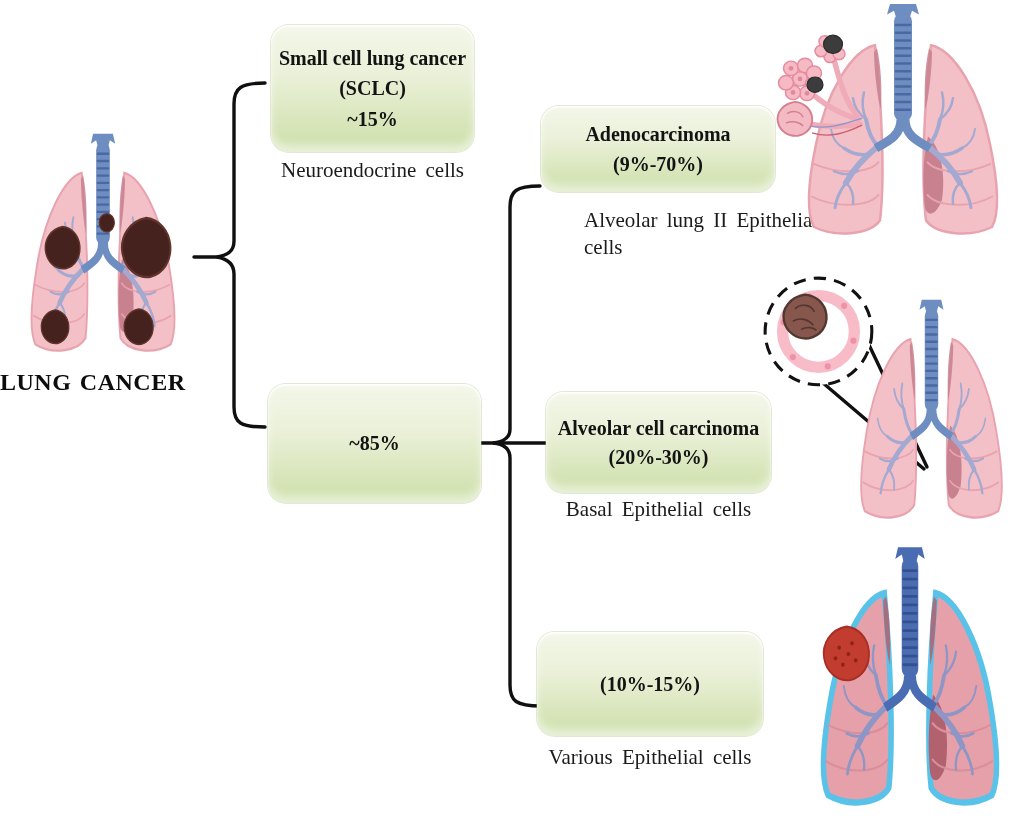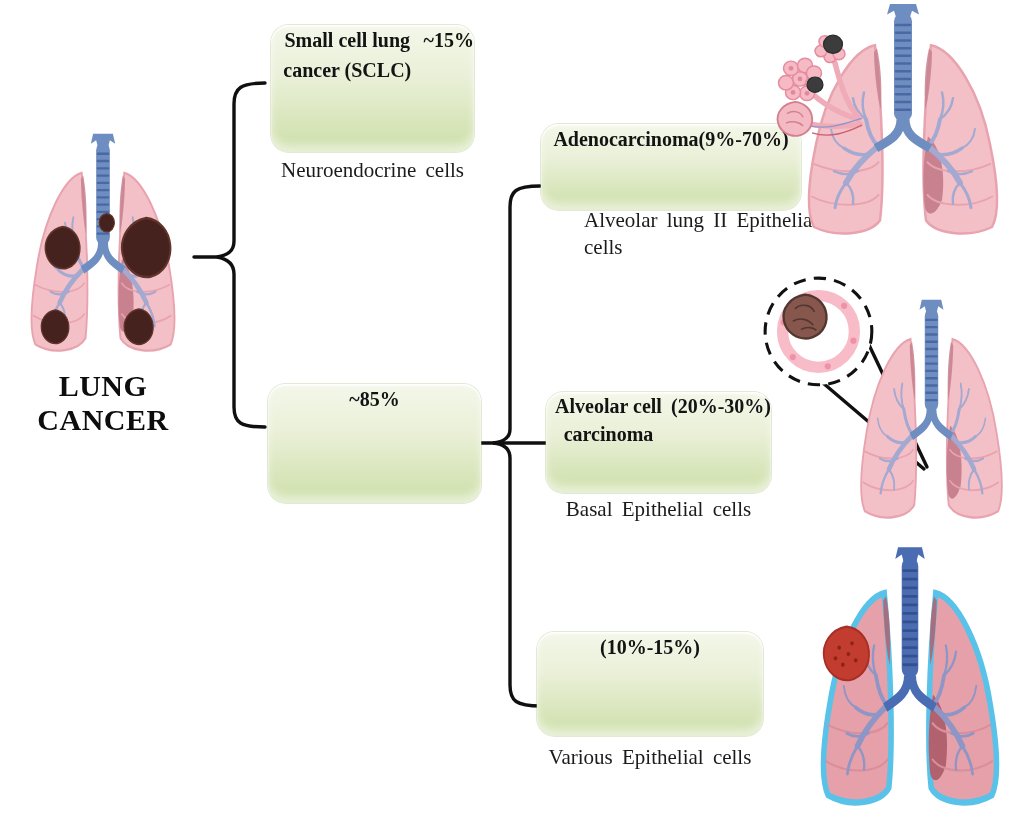--- a/index.html
+++ b/index.html
@@ -10,37 +10,37 @@
     color:#141414;
   }
   .abs{position:absolute;}
   svg{display:block;overflow:visible;}
   
   .node{
     position:absolute;
     border-radius:18px;
     background:linear-gradient(180deg,#f4f7ea 0%,#eaf0d8 40%,#cddfa9 100%);
     box-shadow:inset 0 -7px 9px rgba(255,255,255,.55), inset 0 2px 2px rgba(255,255,255,.9), 0 0 0 1px rgba(170,190,130,.35);
-    display:flex;flex-direction:row;justify-content:center;
+    display:flex;flex-direction:column;justify-content:center;
     text-align:center;
     font-weight:bold;font-size:20px;line-height:1.52;
     color:#131313;
   }
   .node .pct{display:block;}
   .node.tight{line-height:1.42;}
   
   .origin{
     position:absolute;font-size:21px;color:#1b1b1b;
     word-spacing:4px;line-height:1.3;
   }
   .origin.center{text-align:center;}
   
   .root-label{
-    position:absolute;font-weight:bold;font-size:30px;letter-spacing:.5px;
-    text-align:center;color:#0d0d0d;word-spacing:2px;
+    position:absolute;font-weight:bold;font-size:24px;letter-spacing:.5px;
+    text-align:left;color:#0d0d0d;word-spacing:2px;
   }
   
   #connectors{position:absolute;left:0;top:0;pointer-events:none;}
   #connectors path{stroke:#101010;stroke-width:3.4;fill:none;stroke-linecap:round;}
   
   .lungs-cancer{ --lobe:#e19b93; --lobe-edge:#cf8378; --notch:#c4776e;
     --trachea:#8ca9a2; --trachea-dark:#6f918a; --bronchi:#99a39c; }
   .lungs-blue{ --lobe:#f4c0c7; --lobe-edge:#e8a3af; --notch:#c8818f;
     --trachea:#6e8dc1; --trachea-dark:#4b68a3; --bronchi:#a3a9d0; }
   .lungs-outlined{ --lobe:#e6a0aa; --lobe-edge:#d98e9b; --lobe-stroke:#58c2e8; --lobe-sw:6;
@@ -109,21 +109,21 @@
 <div class="node" style="left:271px;top:25px;width:203px;height:127px">
   <span>Small cell lung cancer (SCLC)</span>
   <span class="pct">~15%</span>
 </div>
 <div class="origin center" style="left:266px;top:157px;width:213px">Neuroendocrine cells</div>
 
 <div class="node" style="left:268px;top:384px;width:213px;height:119px">
   <span class="pct">~85%</span>
 </div>
 
-<div class="node" style="left:541px;top:124px;width:260px;height:86px">
+<div class="node" style="left:541px;top:106px;width:234px;height:86px">
   <span>Adenocarcinoma</span>
   <span class="pct">(9%-70%)</span>
 </div>
 <div class="origin" style="left:584px;top:207px;width:240px">Alveolar lung II Epithelial cells</div>
 
 <div class="node tight" style="left:546px;top:392px;width:225px;height:101px">
   <span>Alveolar cell carcinoma</span>
   <span class="pct">(20%-30%)</span>
 </div>
 <div class="origin center" style="left:540px;top:496px;width:237px">Basal Epithelial cells</div>

